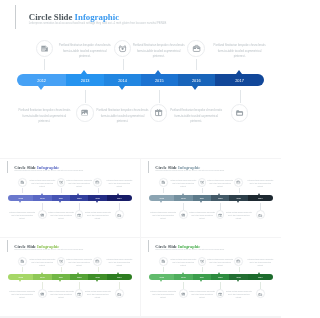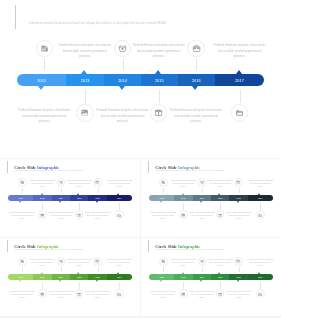--- a/index.html
+++ b/index.html
@@ -33,20 +33,21 @@
   .yr{position:absolute;top:0;bottom:0;display:flex;align-items:center;
     justify-content:center;color:#fff;white-space:nowrap;}
   .tri{position:absolute;width:0;height:0;}
 </style>
 </head>
 <body>
 
 <div class="page">
   <div class="slide hero">
       <div class="accent" style="left:15.00px;top:5.00px;width:1.00px;height:23.50px;background:#c9cdd0"></div>
+      <div class="title" style="left:28.80px;top:12.20px;font-size:8.80px;line-height:11.44px"><span style="color:#4d565c">Circle Slide </span><span style="color:#3d9bf0">Infographic</span></div>
       <div class="sub" style="left:28.80px;top:22.20px;font-size:2.72px;line-height:3.81px;color:#c3c9cd">Letterpress semiotics local occaecat food truck selvage they sold out +1 meh gluten free locavore narwhal PBR&amp;B</div>
       <div class="vline" style="left:44.40px;top:58.60px;width:0.80px;height:11.10px;background:#e2e6e9"></div>
       <div class="vline" style="left:84.80px;top:90.30px;width:0.80px;height:12.40px;background:#e2e6e9"></div>
       <div class="vline" style="left:122.50px;top:58.60px;width:0.80px;height:11.10px;background:#e2e6e9"></div>
       <div class="vline" style="left:158.70px;top:90.30px;width:0.80px;height:12.40px;background:#e2e6e9"></div>
       <div class="vline" style="left:196.20px;top:58.60px;width:0.80px;height:11.10px;background:#e2e6e9"></div>
       <div class="vline" style="left:239.60px;top:90.30px;width:0.80px;height:12.40px;background:#e2e6e9"></div>
       <div class="bar" style="left:17.00px;top:74.00px;width:247.00px;height:12.00px;border-radius:6.00px">
         <div class="seg" style="left:0.00px;width:49.40px;background:#46a1f5"></div>
         <div class="seg" style="left:49.40px;width:37.60px;background:#2693ef"></div>

